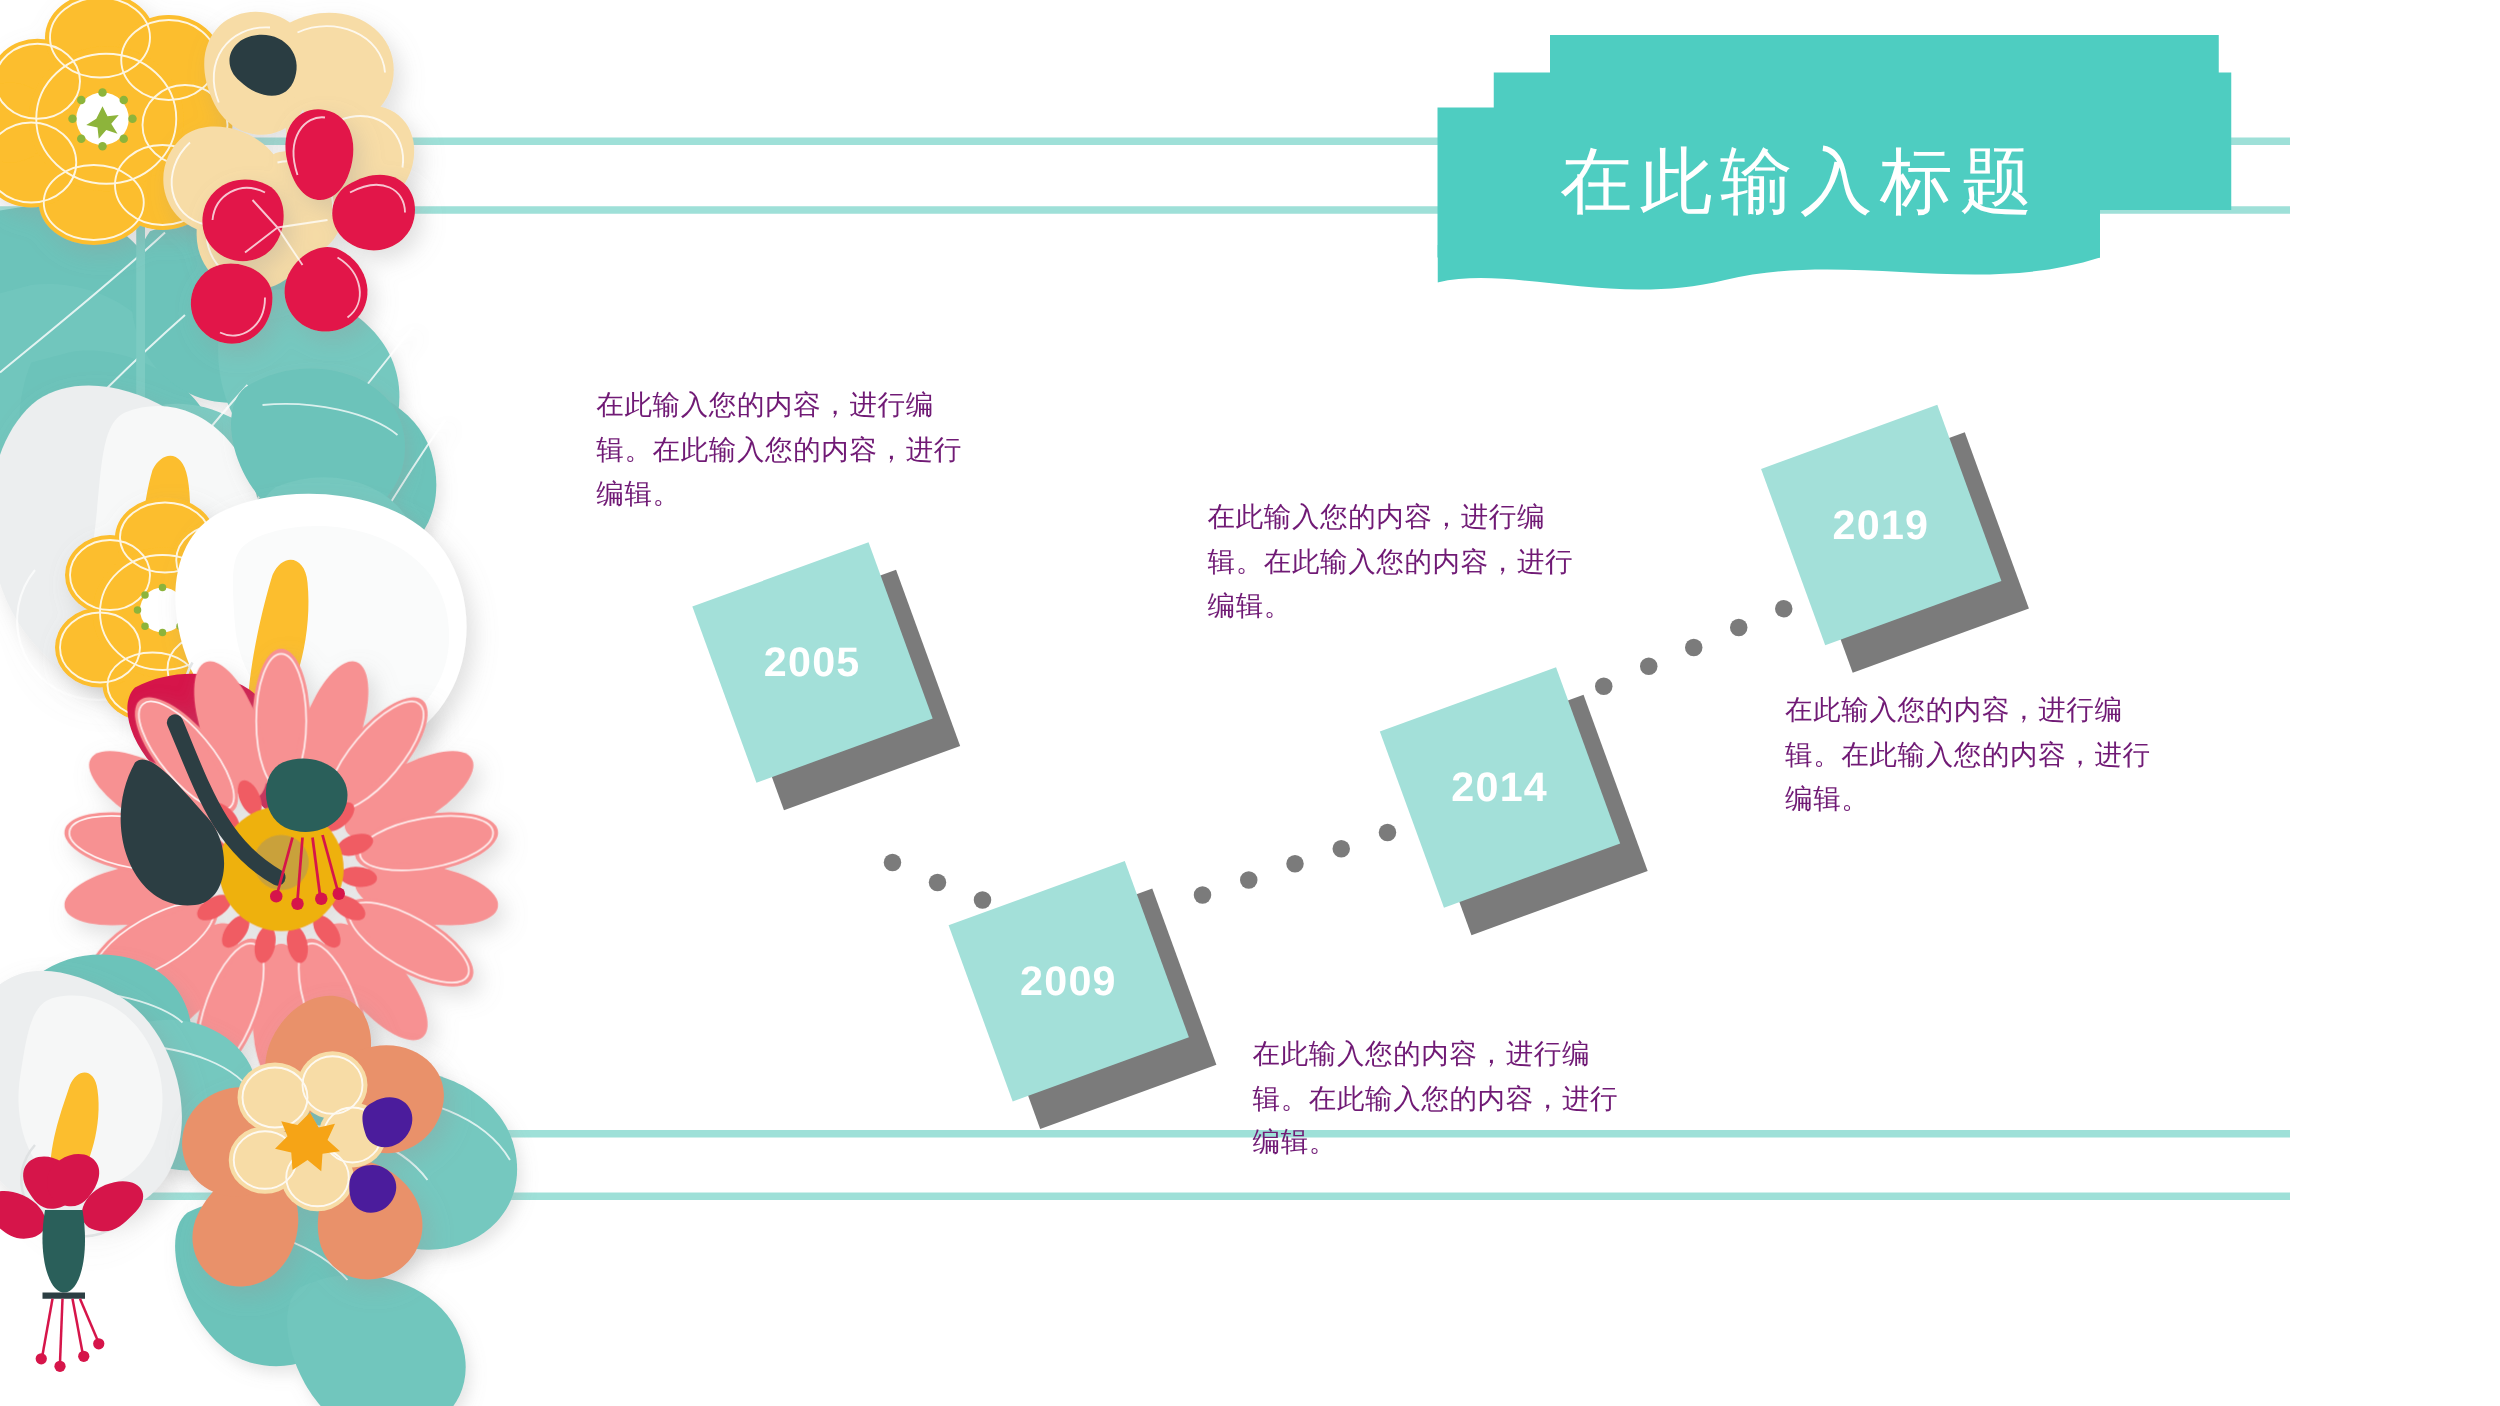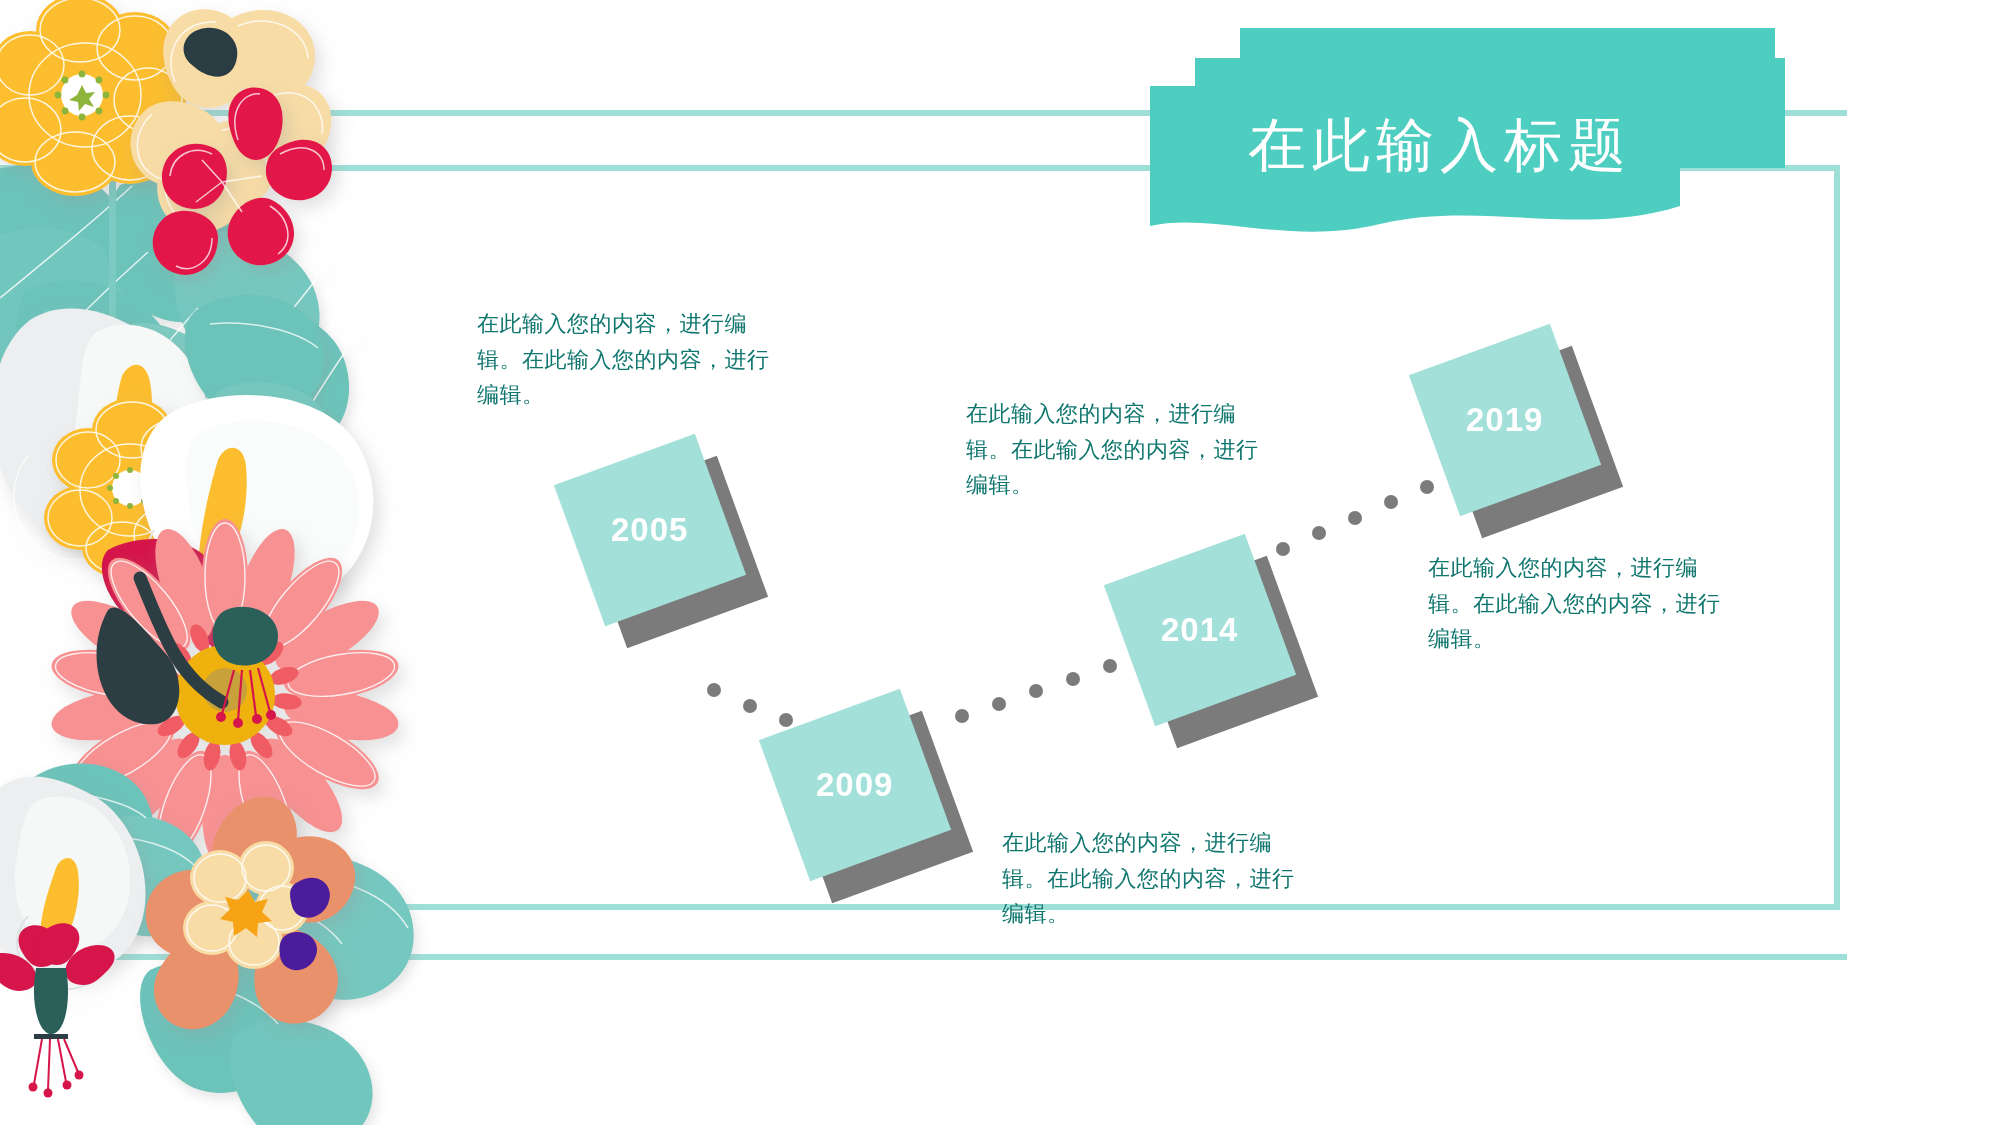--- a/index.html
+++ b/index.html
@@ -1,20 +1,20 @@
 <!DOCTYPE html>
 <html><head>
 <meta charset="utf-8">
 <style>
   html,body{margin:0;padding:0;}
   body{
     width:2000px;height:1125px;background:#ffffff;overflow:hidden;
     font-family:"Liberation Sans","DejaVu Sans",sans-serif;
   }
-  #stage{position:relative;width:1832px;height:1125px;background:#fff;overflow:hidden;padding-left:15px;}
+  #stage{position:relative;width:1832px;height:1125px;background:#fff;overflow:hidden;}
 
   
   .frame{position:absolute;border:6px solid #9ee0d8;box-sizing:border-box;}
   .frame-outer{left:-120px;top:110px;width:2030px;height:850px;}
   .frame-inner{left:-150px;top:165px;width:1990px;height:745px;}
 
   
   .title-wrap{position:absolute;left:1140px;top:28px;width:640px;height:190px;}
   .band{position:absolute;background:#4ecdc1;}
   .band-back{left:100px;top:0px;width:535px;height:110px;}
@@ -48,21 +48,21 @@
   .n2005{left:575px;top:455px;}
   .n2009{left:780px;top:710px;}
   .n2014{left:1125px;top:555px;}
   .n2019{left:1430px;top:345px;}
 
   
   .dots{position:absolute;left:0;top:0;width:2000px;height:1125px;pointer-events:none;}
 
   
   .desc{
-    position:absolute;color:#0f766e;font-size:22px;line-height:1.62;
+    position:absolute;color:#701a75;font-size:22px;line-height:1.62;
     width:310px;letter-spacing:0.5px;
     font-family:"Liberation Sans","DejaVu Sans",sans-serif;
   }
   .d2005{left:477px;top:306px;}
   .d2009{left:1002px;top:825px;}
   .d2014{left:966px;top:396px;}
   .d2019{left:1428px;top:550px;}
 
   
   .flowers{position:absolute;left:-30px;top:-10px;width:470px;height:1150px;}

